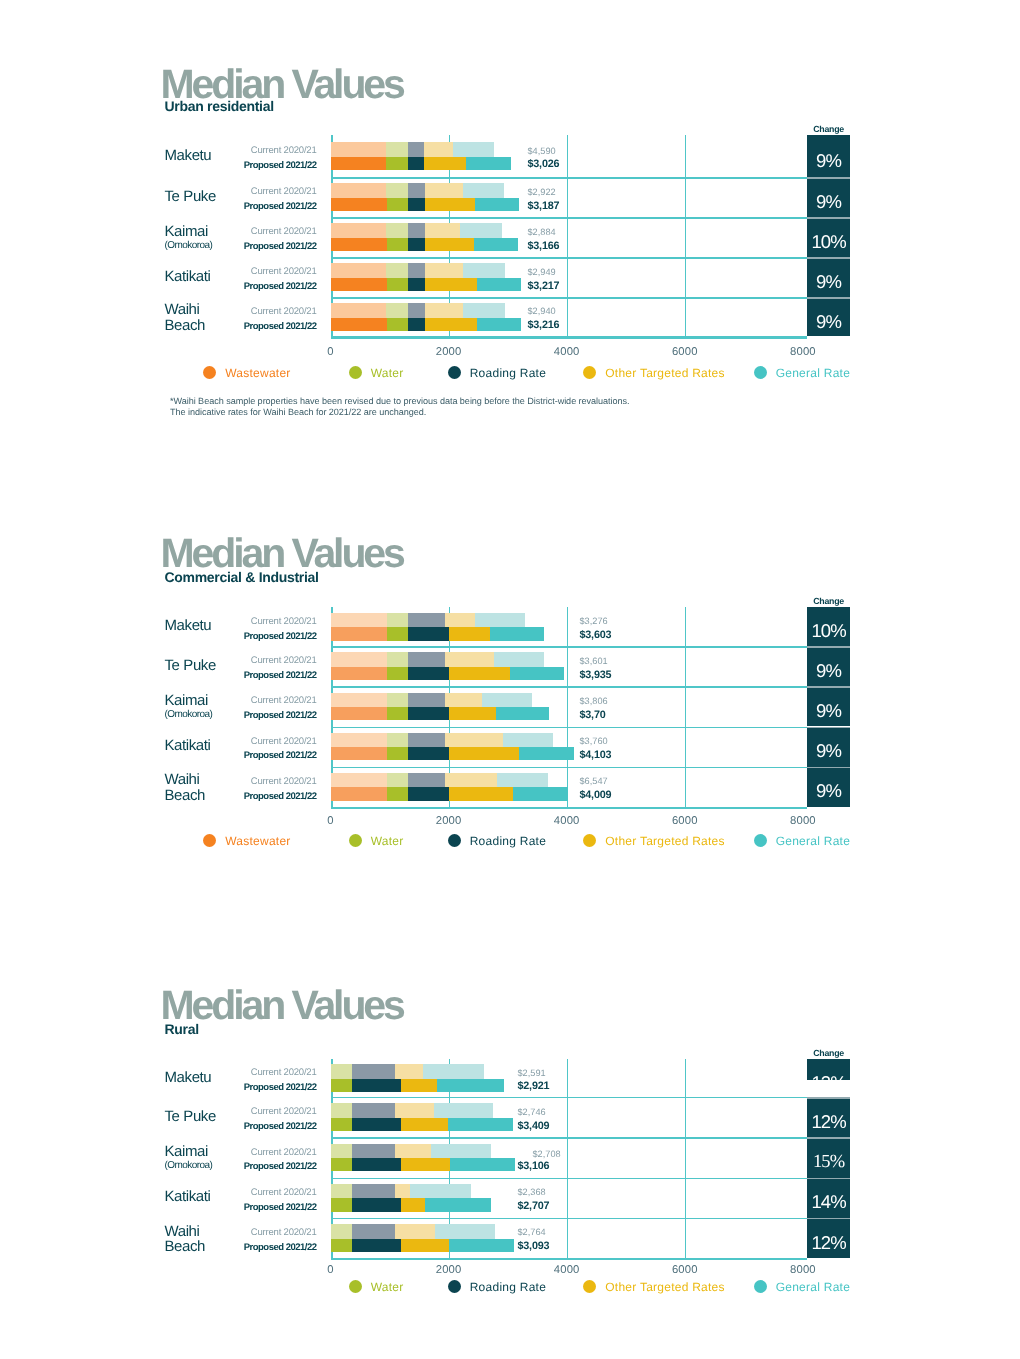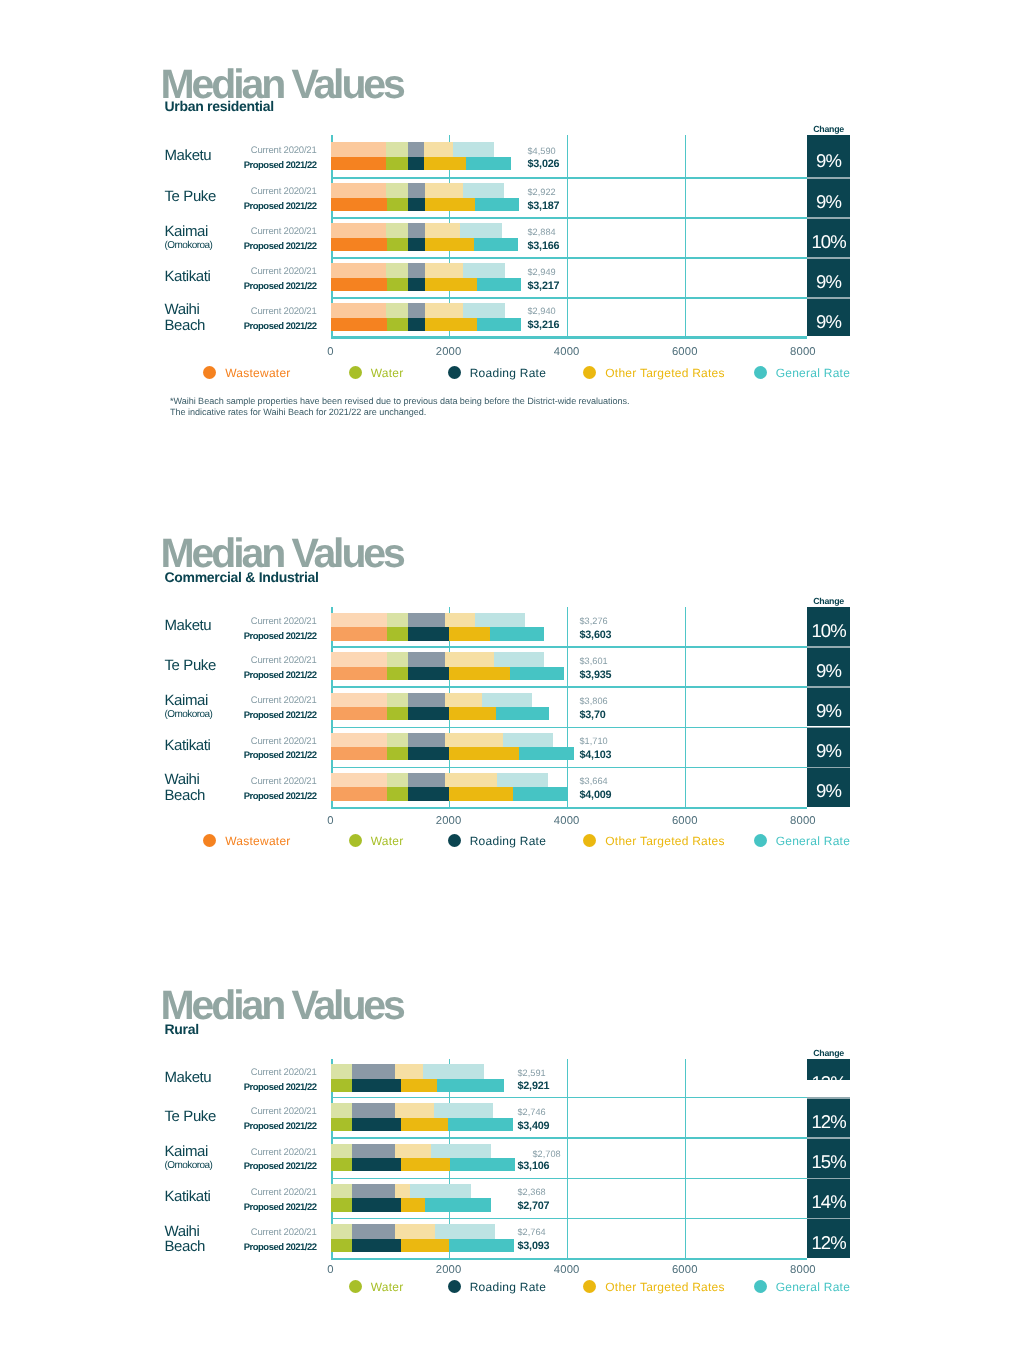--- a/index.html
+++ b/index.html
@@ -282,21 +282,21 @@
         <div class="segbox" style="left: 113.966px; width: 57.81px; background: rgb(246, 223, 164);"></div>
         <div class="segbox" style="left: 171.776px; width: 50.2516px; background: rgb(189, 227, 227);"></div>
       </div>
       <div class="bar" style="left: 331.3px; top: 747.25px; height: 13.2px; width: 242.282px;">
         <div class="segbox" style="left: 0px; width: 55.3889px; background: rgb(247, 159, 93);"></div>
         <div class="segbox" style="left: 55.3889px; width: 20.8446px; background: rgb(168, 191, 41);"></div>
         <div class="segbox" style="left: 76.2335px; width: 41.8665px; background: rgb(11, 68, 80);"></div>
         <div class="segbox" style="left: 118.1px; width: 69.62px; background: rgb(235, 184, 16);"></div>
         <div class="segbox" style="left: 187.72px; width: 54.5622px; background: rgb(70, 196, 196);"></div>
       </div>
-      <div class="val-cur" style="left: 579.5px; top: 736.95px;">$1,710</div>
+      <div class="val-cur" style="left: 579.5px; top: 736.95px;">$3,760</div>
       <div class="val-prop" style="left: 579.5px; top: 749.75px;">$4,103</div>
       <div class="changebox" style="left: 807.15px; width: 42.85px; top: 726.5px; height: 40.1px;">
         <div style="position: absolute; left: 0px; top: 0px; width: 100%; height: 1.5px; background: rgb(147, 170, 176);"></div>
         <span style="top: 15.8px;">9%</span>
       </div>
       <div class="row-name" style="left: 164.5px; top: 772.3px; width: 60px;">Waihi Beach</div>
       <div class="lab-cur" style="left: 180px; width: 136.5px; top: 776.7px;">Current 2020/21</div>
       <div class="lab-prop" style="left: 180px; width: 136.5px; top: 791.6px;">Proposed 2021/22</div>
       <div class="bar" style="left: 331.3px; top: 772.8px; height: 14.6px; width: 216.359px;">
         <div class="segbox" style="left: 0px; width: 55.3889px; background: rgb(252, 215, 180);"></div>
@@ -305,21 +305,21 @@
         <div class="segbox" style="left: 113.966px; width: 52.2002px; background: rgb(246, 223, 164);"></div>
         <div class="segbox" style="left: 166.167px; width: 50.1925px; background: rgb(189, 227, 227);"></div>
       </div>
       <div class="bar" style="left: 331.3px; top: 787.4px; height: 13.2px; width: 236.731px;">
         <div class="segbox" style="left: 0px; width: 55.3889px; background: rgb(247, 159, 93);"></div>
         <div class="segbox" style="left: 55.3889px; width: 20.8446px; background: rgb(168, 191, 41);"></div>
         <div class="segbox" style="left: 76.2335px; width: 41.8665px; background: rgb(11, 68, 80);"></div>
         <div class="segbox" style="left: 118.1px; width: 64.0102px; background: rgb(235, 184, 16);"></div>
         <div class="segbox" style="left: 182.11px; width: 54.6212px; background: rgb(70, 196, 196);"></div>
       </div>
-      <div class="val-cur" style="left: 579.5px; top: 777.1px;">$3,664</div>
+      <div class="val-cur" style="left: 579.5px; top: 777.1px;">$6,547</div>
       <div class="val-prop" style="left: 579.5px; top: 789.9px;">$4,009</div>
       <div class="changebox" style="left: 807.15px; width: 42.85px; top: 766.6px; height: 40.2px;">
         <div style="position: absolute; left: 0px; top: 0px; width: 100%; height: 1.5px; background: rgb(147, 170, 176);"></div>
         <span style="top: 15.85px;">9%</span>
       </div>
       <div class="xtick" style="left: 290.5px; width: 80px; top: 815.5px;">0</div>
       <div class="xtick" style="left: 408.6px; width: 80px; top: 815.5px;">2000</div>
       <div class="xtick" style="left: 526.7px; width: 80px; top: 815.5px;">4000</div>
       <div class="xtick" style="left: 644.8px; width: 80px; top: 815.5px;">6000</div>
       <div class="xtick" style="left: 762.9px; width: 80px; top: 815.5px;">8000</div>
@@ -409,21 +409,21 @@
         <div class="segbox" style="left: 99.9716px; width: 59.9357px; background: rgb(189, 227, 227);"></div>
       </div>
       <div class="bar" style="left: 331.3px; top: 1158.2px; height: 13.2px; width: 183.409px;">
         <div class="segbox" style="left: 0px; width: 21.0808px; background: rgb(168, 191, 41);"></div>
         <div class="segbox" style="left: 21.0808px; width: 48.2439px; background: rgb(11, 68, 80);"></div>
         <div class="segbox" style="left: 69.3247px; width: 49.3068px; background: rgb(235, 184, 16);"></div>
         <div class="segbox" style="left: 118.631px; width: 64.7779px; background: rgb(70, 196, 196);"></div>
       </div>
       <div class="val-cur" style="left: 517.5px; top: 1150px; padding-left: 15px;">$2,708</div>
       <div class="val-prop" style="left: 517.5px; top: 1160.7px;">$3,106</div>
-      <div class="changebox" style="left: 807.15px; width: 42.85px; top: 1137.4px; height: 40.2px;">
+      <div class="changebox" style="left: 807.15px; width: 42.85px; top: 1137.4px; height: 40.2px; font-family: Liberation Serif, serif;">
         <div style="position: absolute; left: 0px; top: 0px; width: 100%; height: 1.5px; background: rgb(147, 170, 176);"></div>
         <span style="top: 15.85px;">15%</span>
       </div>
       <div class="row-name" style="left: 164.5px; top: 1189.3px;">Katikati</div>
       <div class="lab-cur" style="left: 180px; width: 136.5px; top: 1187.7px;">Current 2020/21</div>
       <div class="lab-prop" style="left: 180px; width: 136.5px; top: 1202.6px;">Proposed 2021/22</div>
       <div class="bar" style="left: 331.3px; top: 1183.8px; height: 14.6px; width: 139.83px;">
         <div class="segbox" style="left: 0px; width: 21.0808px; background: rgb(217, 226, 165);"></div>
         <div class="segbox" style="left: 21.0808px; width: 42.1617px; background: rgb(139, 153, 166);"></div>
         <div class="segbox" style="left: 63.2426px; width: 15.9435px; background: rgb(246, 223, 164);"></div>

